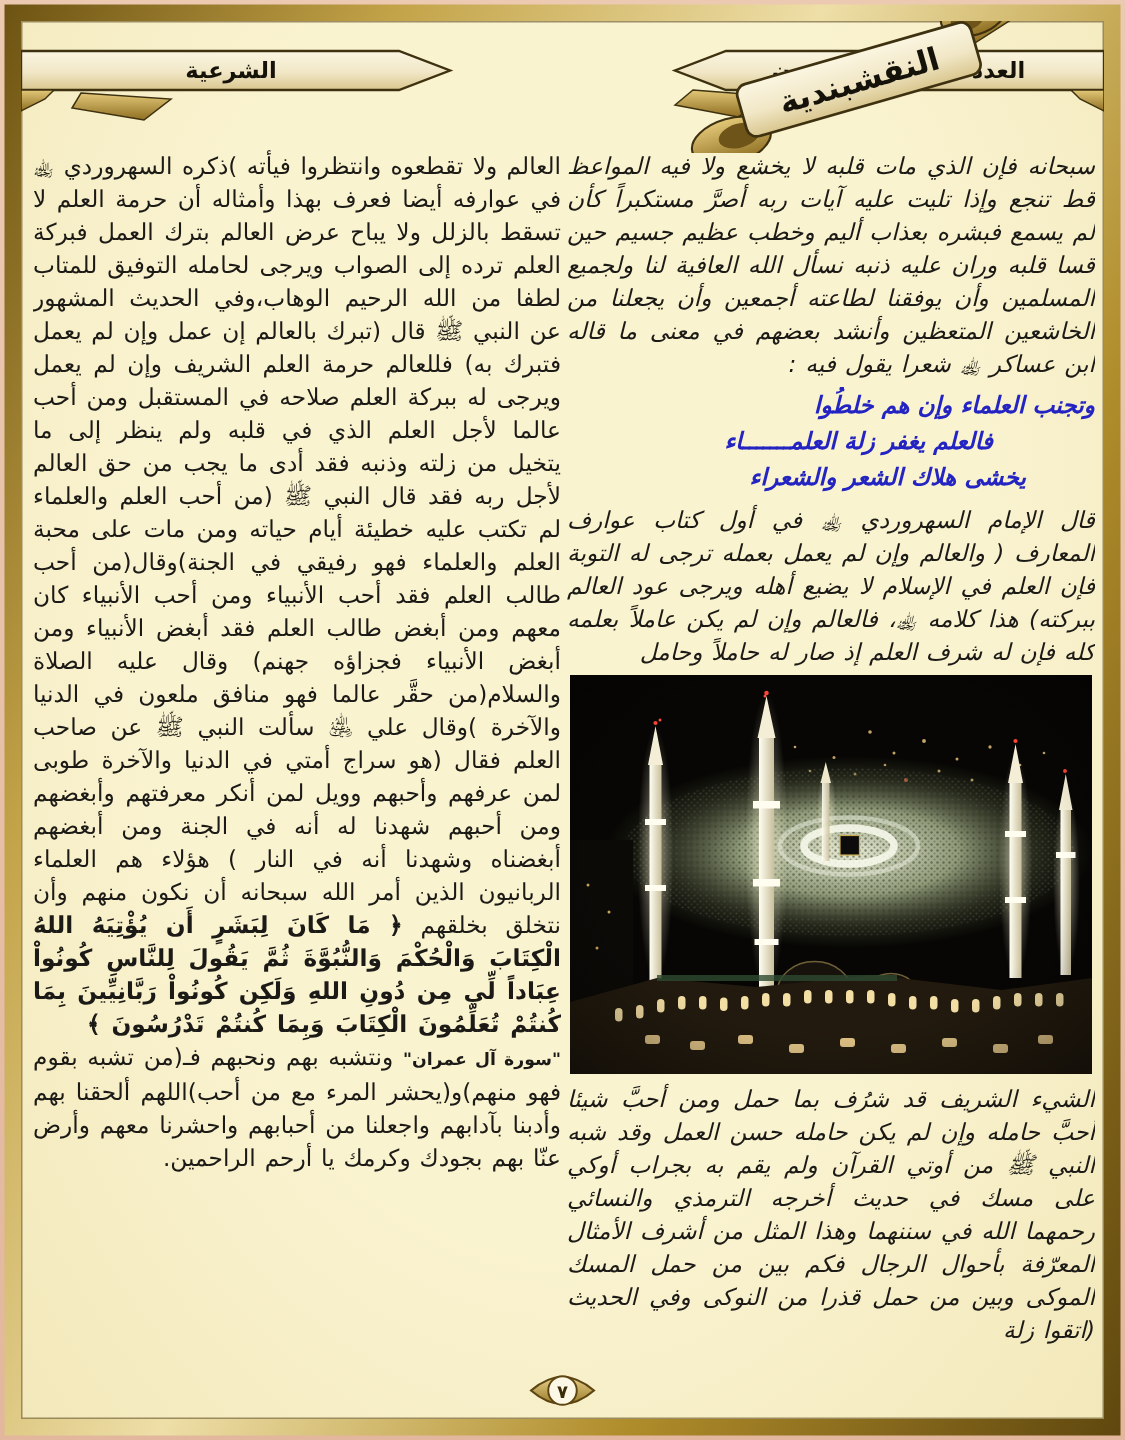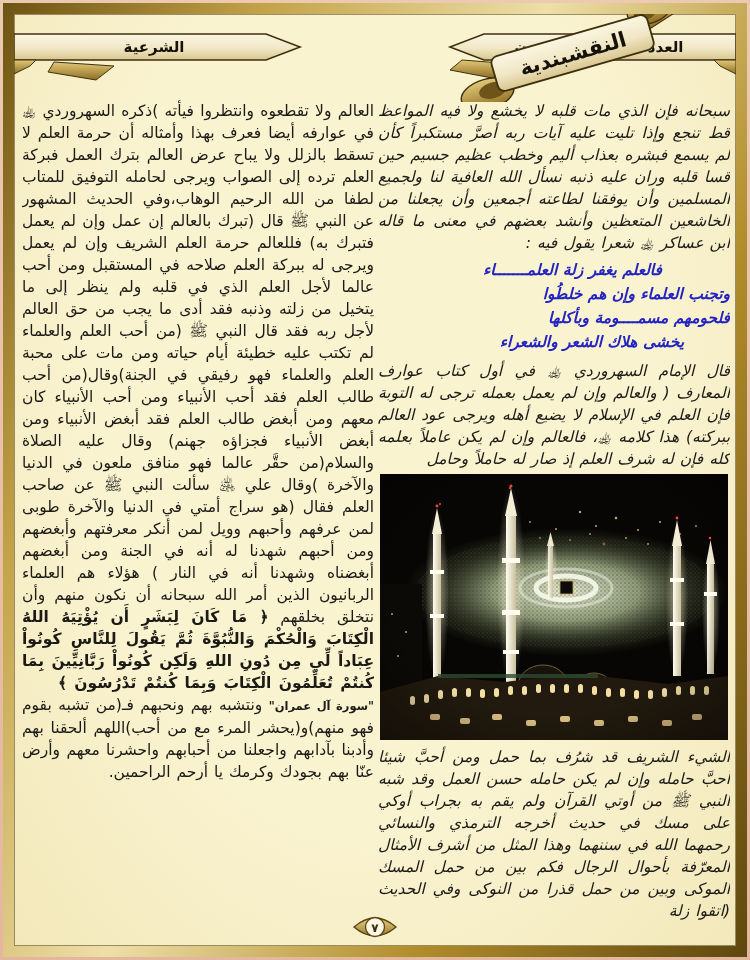--- a/index.html
+++ b/index.html
@@ -85,23 +85,22 @@
           <rect x="478" y="24" width="162" height="36" rx="7" fill="url(#ribCream)" stroke="#3e3110" stroke-width="1.8"></rect>
           <text x="559" y="50" font-size="21" font-weight="bold" fill="#15120a" text-anchor="middle">النقشبندية</text>
         </g>
       </svg>
     </div>
 
     <div class="col col-right">
       <p class="body-text">سبحانه فإن الذي مات قلبه لا يخشع ولا فيه المواعظ قط تنجع وإذا تليت عليه آيات ربه أصرَّ مستكبراً كأن لم يسمع فبشره بعذاب أليم وخطب عظيم جسيم حين قسا قلبه وران عليه ذنبه نسأل الله العافية لنا ولجميع المسلمين وأن يوفقنا لطاعته أجمعين وأن يجعلنا من الخاشعين المتعظين وأنشد بعضهم في معنى ما قاله ابن عساكر ﵀ شعرا يقول فيه :</p>
 
       <div class="poem">
+        <div class="poem-line">وتجنب العلماء وإن هم خلطُوا</div>
         <div class="poem-line poem-indent-1">فالعلم يغفر زلة العلمـــــــاء</div>
-        <div class="poem-line">وتجنب العلماء وإن هم خلطُوا</div>
-        <div class="poem-line">فلحومهم مسمــــومة وبأكلها</div>
         <div class="poem-line poem-indent-2">يخشى هلاك الشعر والشعراء</div>
       </div>
 
       <p class="body-text">قال الإمام السهروردي ﵀ في أول كتاب عوارف المعارف ( والعالم وإن لم يعمل بعمله ترجى له التوبة فإن العلم في الإسلام لا يضيع أهله ويرجى عود العالم ببركته) هذا كلامه ﵀، فالعالم وإن لم يكن عاملاً بعلمه كله فإن له شرف العلم إذ صار له حاملاً وحامل</p>
 
       <div class="photo-wrap">
         <svg viewBox="0 0 348 266" preserveAspectRatio="none">
           <defs>
             <radialGradient id="court" cx="0.5" cy="0.5" r="0.5">
               <stop offset="0" stop-color="#eef2da" stop-opacity="0.97"></stop>

